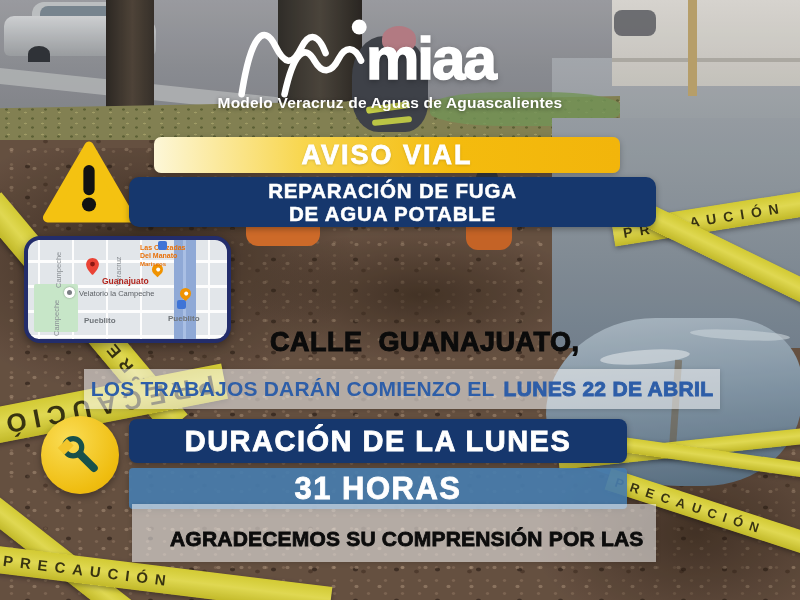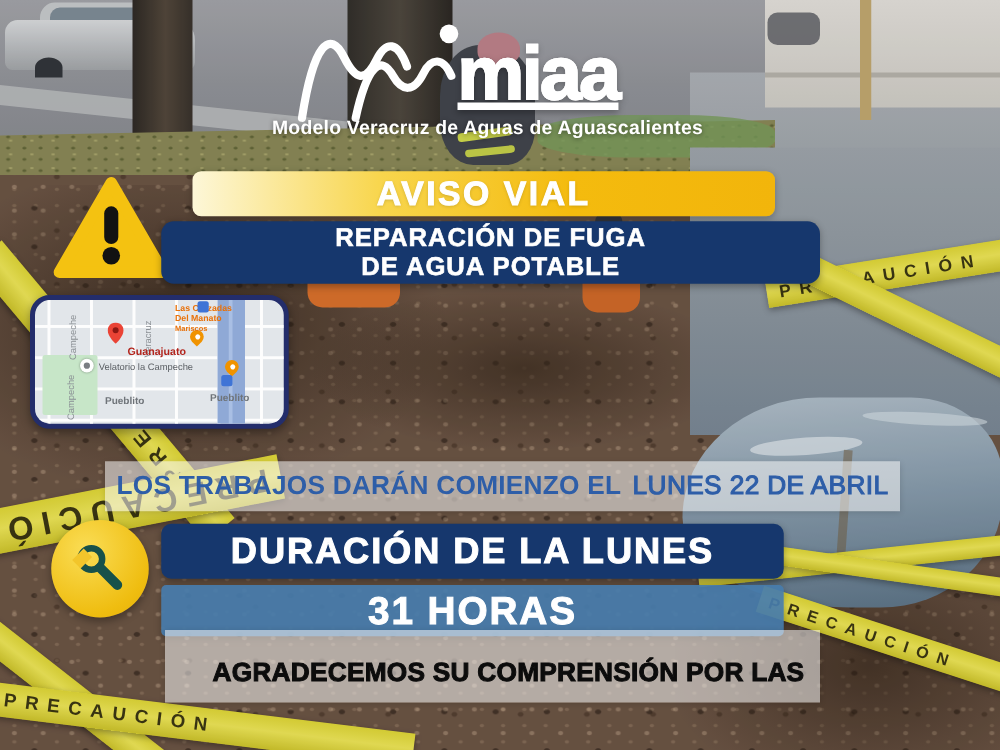--- a/index.html
+++ b/index.html
@@ -69,21 +69,21 @@
   .t9{left:-12px;top:566px;width:330px;height:27px;transform:rotate(7deg);font-size:15px;padding-left:14px;}
   .flip{transform:scale(-1,-1);display:inline-block;}
 
   .shade{left:0;top:0;width:800px;height:600px;background:rgba(18,18,26,.10);z-index:4;}
 
   
   .ov{z-index:10;}
   .logo-wrap{left:0;top:6px;width:800px;height:110px;text-align:center;}
   .wave-icon{position:absolute;left:236px;top:8px;}
   .logo-text{position:absolute;left:366px;top:18px;font-size:60px;font-weight:bold;color:#fff;letter-spacing:-2px;
-    text-shadow:0 2px 6px rgba(0,0,0,.35);text-decoration:underline;-webkit-text-stroke:1.5px #fff;}
+    text-shadow:0 2px 6px rgba(0,0,0,.35);-webkit-text-stroke:1.5px #fff;}
   .tagline{position:absolute;left:0;top:88px;width:780px;text-align:center;color:#fff;font-weight:bold;font-size:15.5px;
     letter-spacing:.2px;text-shadow:0 1px 4px rgba(0,0,0,.45);}
 
   .tri-icon{left:42px;top:138px;}
   .banner-aviso{left:154px;top:137px;width:466px;height:36px;border-radius:7px;
     background:linear-gradient(90deg,#fdf7d8 0%,#f8d64e 32%,#f4bb0e 65%,#f2b50b 100%);
     display:flex;align-items:center;justify-content:center;box-shadow:0 2px 6px rgba(0,0,0,.25);}
   .banner-aviso span{color:#fff;font-weight:bold;font-size:27px;letter-spacing:2px;text-shadow:0 1px 3px rgba(0,0,0,.2);-webkit-text-stroke:.8px #fff;}
   .banner-repara{left:129px;top:177px;width:527px;height:50px;border-radius:10px;background:#16376d;
     display:flex;flex-direction:column;align-items:center;justify-content:center;box-shadow:0 2px 6px rgba(0,0,0,.3);}
@@ -108,21 +108,21 @@
   .poi-gray{position:absolute;width:11px;height:11px;border-radius:50%;background:#fff;box-shadow:0 0 2px rgba(0,0,0,.4);}
   .poi-gray i{position:absolute;left:3px;top:3px;width:5px;height:5px;border-radius:50%;background:#7a7e83;}
   .transit{position:absolute;width:9px;height:9px;border-radius:2px;background:#3f74d6;}
   .redpin{position:absolute;}
 
   .loc-text{left:270px;top:260px;color:#0b0b0b;font-weight:bold;font-size:27px;line-height:33px;letter-spacing:.5px;
     -webkit-text-stroke:1px #0b0b0b;white-space:pre;}
   .strip{background:rgba(246,246,246,.55);box-shadow:0 1px 5px rgba(0,0,0,.15);}
   .strip-sched{left:84px;top:369px;width:636px;height:40px;display:flex;align-items:center;justify-content:center;color:#2e5ea8;font-size:21px;}
   .sched-prefix{font-weight:bold;letter-spacing:.2px;}
-  .sched-date{font-weight:normal;margin-left:9px;-webkit-text-stroke:.9px #2e5ea8;letter-spacing:.3px;}
+  .sched-date{font-weight:bold;margin-left:9px;-webkit-text-stroke:.9px #2e5ea8;letter-spacing:.3px;}
 
   .wrench-badge{left:41px;top:416px;width:78px;height:78px;border-radius:50%;
     background:radial-gradient(circle at 35% 30%,#fadd55,#efbd10 70%,#e4ae08);box-shadow:0 3px 7px rgba(0,0,0,.35);
     display:flex;align-items:center;justify-content:center;}
   .banner-duracion{left:129px;top:419px;width:498px;height:44px;border-radius:8px;background:#16376d;
     display:flex;align-items:center;justify-content:center;box-shadow:0 2px 6px rgba(0,0,0,.3);}
   .banner-duracion span{color:#fff;font-weight:bold;font-size:29px;letter-spacing:1.5px;-webkit-text-stroke:.8px #fff;}
   .banner-24{left:129px;top:468px;width:498px;height:41px;border-radius:4px;background:rgba(70,124,172,.92);
     display:flex;align-items:center;justify-content:center;box-shadow:0 2px 6px rgba(0,0,0,.25);}
   .banner-24 span{color:#fff;font-weight:bold;font-size:31px;letter-spacing:1.5px;-webkit-text-stroke:.8px #fff;}
@@ -254,20 +254,24 @@
         <div>Las Cruzadas</div>
         <div>Del Manato</div>
         <div style="font-size:6px;">Mariscos</div>
       </div>
 
       <span class="transit" style="left:130px;top:1px;"></span>
       <span class="transit" style="left:149px;top:60px;"></span>
     </div>
   </div>
 
+  <div class="abs ov loc-text">
+    <div>CALLE  GUANAJUATO,</div>
+    <div>COL. SAN MARCOS</div>
+  </div>
 
   <div class="abs ov strip strip-sched">
     <span class="sched-prefix">LOS TRABAJOS DARÁN COMIENZO EL</span>
     <span class="sched-date">LUNES 22 DE ABRIL</span>
   </div>
 
   <div class="abs ov wrench-badge">
     <svg width="52" height="52" viewBox="0 0 60 60">
       <circle cx="22" cy="21" r="10" fill="none" stroke="#17514a" stroke-width="6"></circle>
       <rect x="6" y="15" width="15" height="11" fill="#f2c52b" transform="rotate(-45 13.5 20.5)"></rect>

